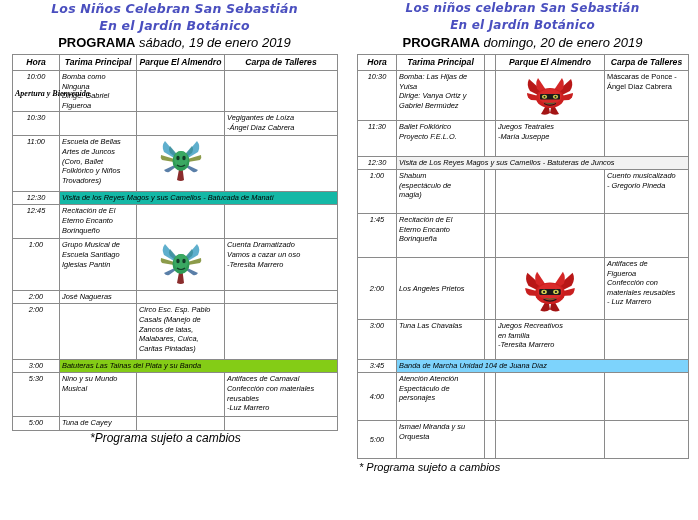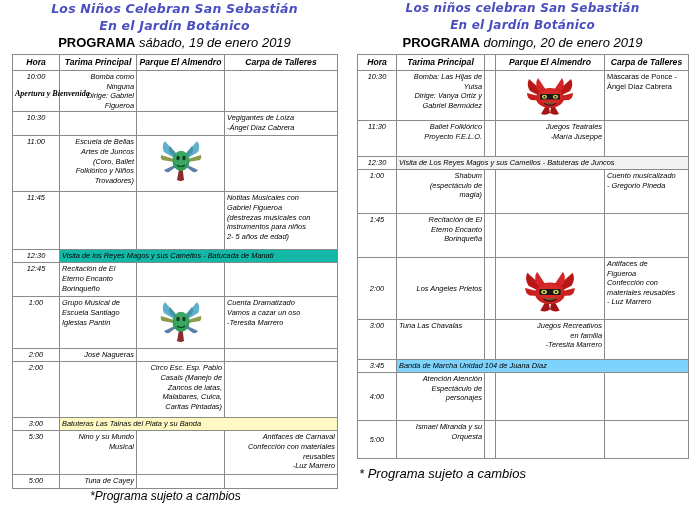--- a/index.html
+++ b/index.html
@@ -77,21 +77,21 @@
     vertical-align: middle;
     padding: 2px 1px;
   }
   .c-hora {
     text-align: center;
     font-style: normal;
     font-size: 8.8px;
     line-height: 11px;
     white-space: nowrap;
   }
-  .c-center { text-align: right; }
+  .c-center { text-align: left; }
   .c-left   { text-align: left; }
   .sub-bold {
     font-family: "Liberation Serif", serif;
     font-weight: bold;
     font-style: italic;
     font-size: 8px;
     line-height: 10px;
     display: block;
     margin-top: 7px;
     text-align: center;
@@ -107,23 +107,23 @@
   }
   .footnote {
     font-style: italic;
     font-size: 12px;
     line-height: 11px;
     margin-top: 2px;
     padding-left: 78px;
   }
   .footnote-right {
     font-style: italic;
-    font-size: 13px;
+    font-size: 11px;
     line-height: 11px;
-    margin-top: 9px;
+    margin-top: 3px;
     padding-left: 2px;
   }
   .mask-wrap {
     display: flex;
     align-items: center;
     justify-content: center;
     width: 100%;
     height: 100%;
     min-height: 42px;
   }
@@ -210,32 +210,20 @@
                   <ellipse cx="21" cy="21" rx="1.7" ry="2.2" fill="#123a28"></ellipse>
                   <ellipse cx="27" cy="21" rx="1.7" ry="2.2" fill="#123a28"></ellipse>
                   <path d="M20 28 Q24 31 28 28" stroke="#123a28" stroke-width="1.2" fill="none"></path>
                 </g>
               </svg>
             </div>
           </td>
           <td></td>
         </tr>
 
-        <tr style="height:58px">
-          <td class="c-hora">11:45</td>
-          <td></td>
-          <td></td>
-          <td class="c-left">
-            <div>Notitas Musicales con</div>
-            <div>Gabriel Figueroa</div>
-            <div>(destrezas musicales con</div>
-            <div>instrumentos para niños</div>
-            <div>2- 5 años de edad)</div>
-          </td>
-        </tr>
 
         <tr style="height:13px">
           <td class="c-hora">12:30</td>
           <td class="full-row" colspan="3" style="background: #14b8a6;">Visita de los Reyes Magos y sus Camellos - Batucada de Manatí</td>
         </tr>
 
         <tr style="height:34px">
           <td class="c-hora">12:45</td>
           <td class="c-left">
             <div>Recitación de El</div>
@@ -297,21 +285,21 @@
             <div>Casals (Manejo de</div>
             <div>Zancos de latas,</div>
             <div>Malabares, Cuica,</div>
             <div>Caritas Pintadas)</div>
           </td>
           <td></td>
         </tr>
 
         <tr style="height:13px">
           <td class="c-hora">3:00</td>
-          <td class="full-row" colspan="3" style="background: #fef9c3;">Batuteras Las Tainas del Plata y su Banda</td>
+          <td class="full-row" colspan="3" style="background: #84cc16;">Batuteras Las Tainas del Plata y su Banda</td>
         </tr>
 
         <tr style="height:44px">
           <td class="c-hora">5:30</td>
           <td class="c-center">
             <div>Nino y su Mundo</div>
             <div>Musical</div>
           </td>
           <td></td>
           <td class="c-center">

